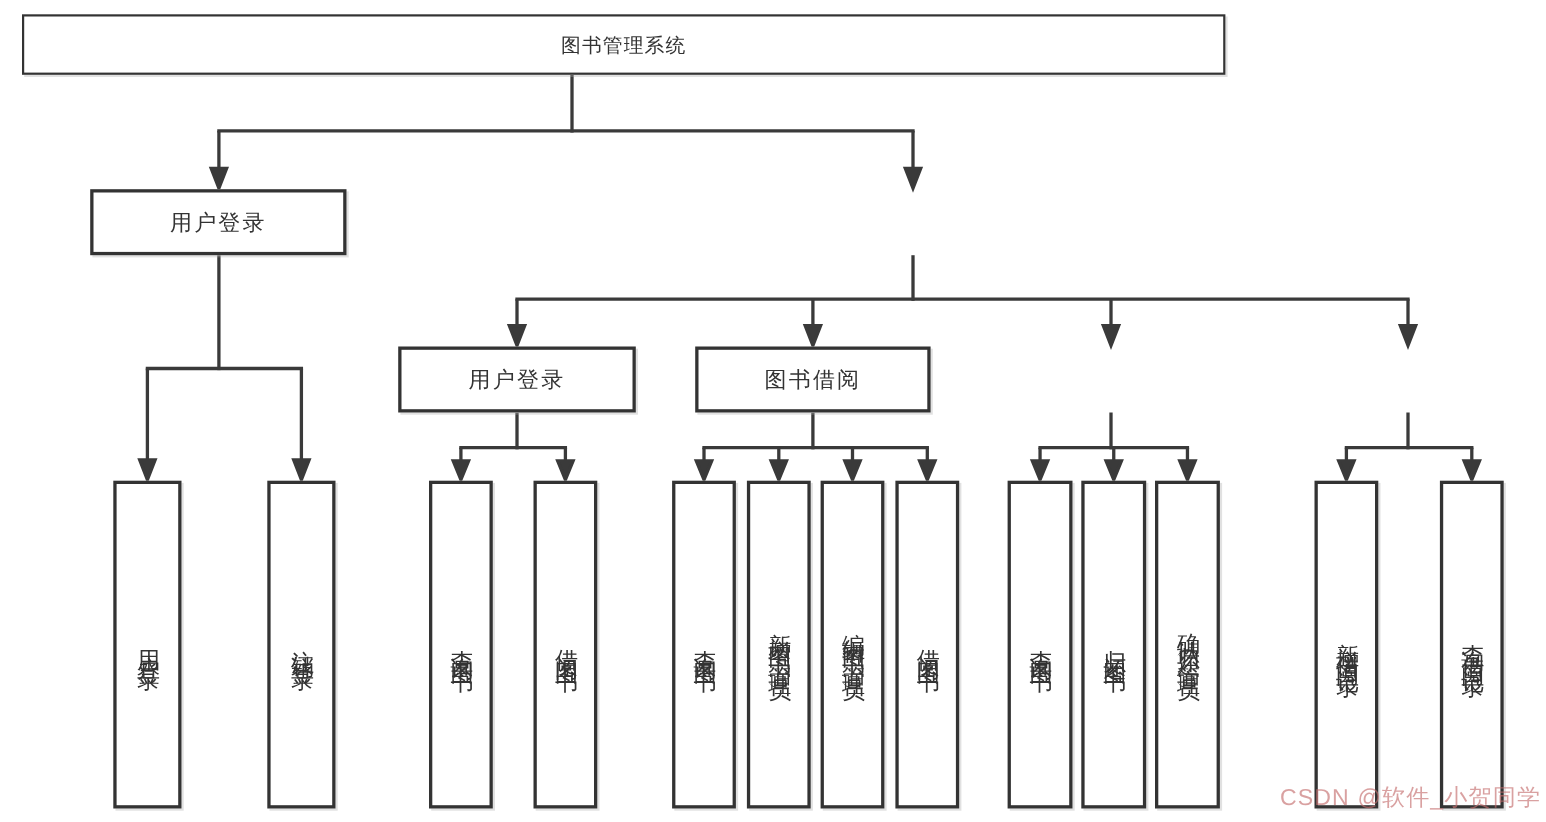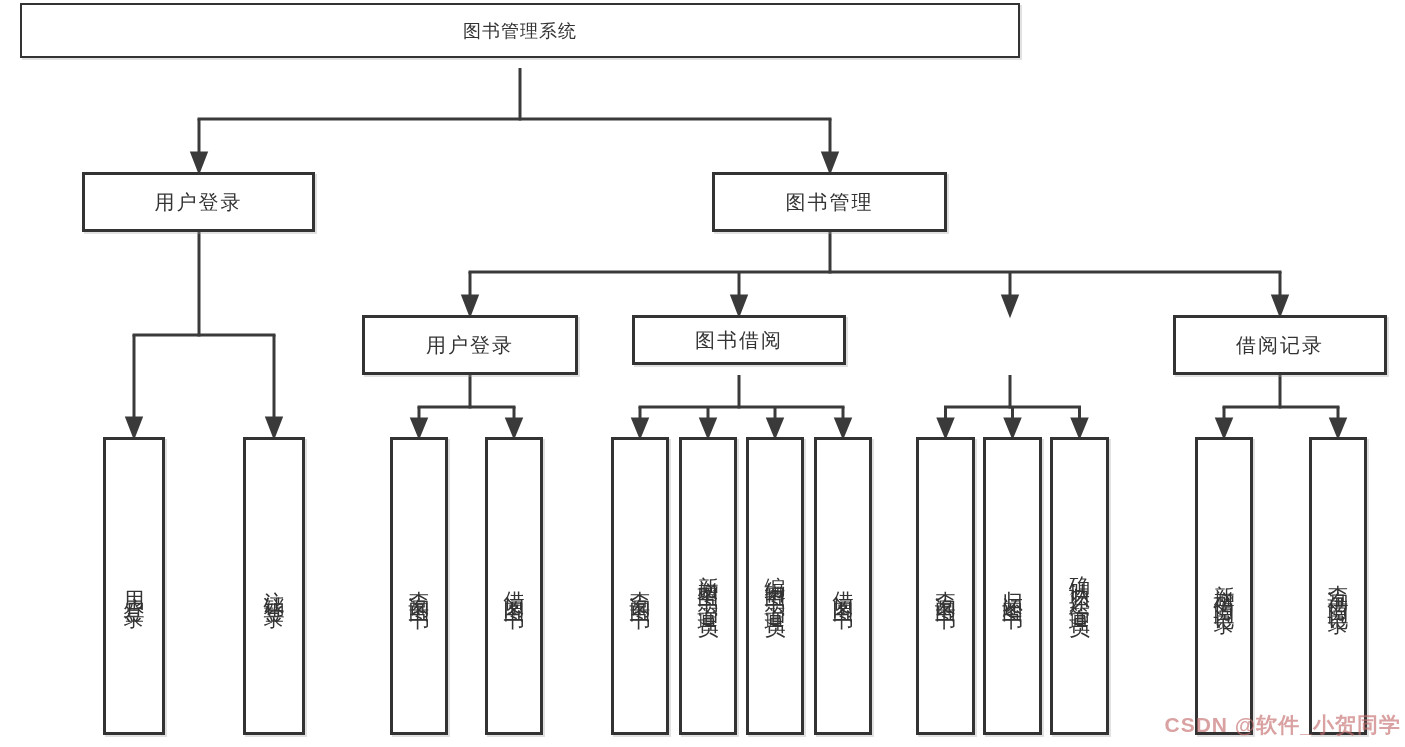--- a/index.html
+++ b/index.html
@@ -49,21 +49,20 @@
   }
   .watermark {
     position: absolute;
     top: 711px;
     right: 4px;
     font-size: 21px;
     letter-spacing: 1px;
     color: rgba(197, 110, 110, 0.65);
     z-index: 10;
     white-space: nowrap;
-    font-weight: bold;
   }
 </style>
 </head>
 <body>
 
 <div class="canvas">
 
   <svg class="connectors" viewBox="0 0 1405 747" xmlns="http://www.w3.org/2000/svg">
     <g stroke="#3a3a3a" stroke-width="3" fill="#3a3a3a">
 
@@ -135,39 +134,33 @@
         <line x1="1280" y1="375" x2="1280" y2="408.5"></line>
         <line x1="1222.5" y1="407" x2="1339.5" y2="407"></line>
         <line x1="1224" y1="407" x2="1224" y2="421"></line>
         <polygon points="1217,419 1231,419 1224,436"></polygon>
         <line x1="1338" y1="407" x2="1338" y2="421"></line>
         <polygon points="1331,419 1345,419 1338,436"></polygon>
       </g>
     </g>
   </svg>
 
-  <div class="box root" style="left:20px; top:3px; width:1000px; height:55px">
+  <div class="box root" style="left:20px; top:13px; width:1094px; height:55px">
     <span class="hlabel">图书管理系统</span>
   </div>
 
   <div class="box" style="left:82px; top:172px; width:233px; height:60px">
     <span class="hlabel">用户登录</span>
   </div>
-  <div class="box" style="left:712px; top:172px; width:235px; height:60px">
-    <span class="hlabel">图书管理</span>
-  </div>
 
   <div class="box" style="left:362px; top:315px; width:216px; height:60px">
     <span class="hlabel">用户登录</span>
   </div>
-  <div class="box" style="left:632px; top:315px; width:214px; height:50px">
+  <div class="box" style="left:632px; top:315px; width:214px; height:60px">
     <span class="hlabel">图书借阅</span>
-  </div>
-  <div class="box" style="left:1173px; top:315px; width:214px; height:60px">
-    <span class="hlabel">借阅记录</span>
   </div>
 
   <div class="box" style="left:103px; top:437px; width:62px; height:298px">
     <span class="vlabel">用户登录</span>
   </div>
   <div class="box" style="left:243px; top:437px; width:62px; height:298px">
     <span class="vlabel">注销登录</span>
   </div>
 
   <div class="box" style="left:390px; top:437px; width:58px; height:298px">

